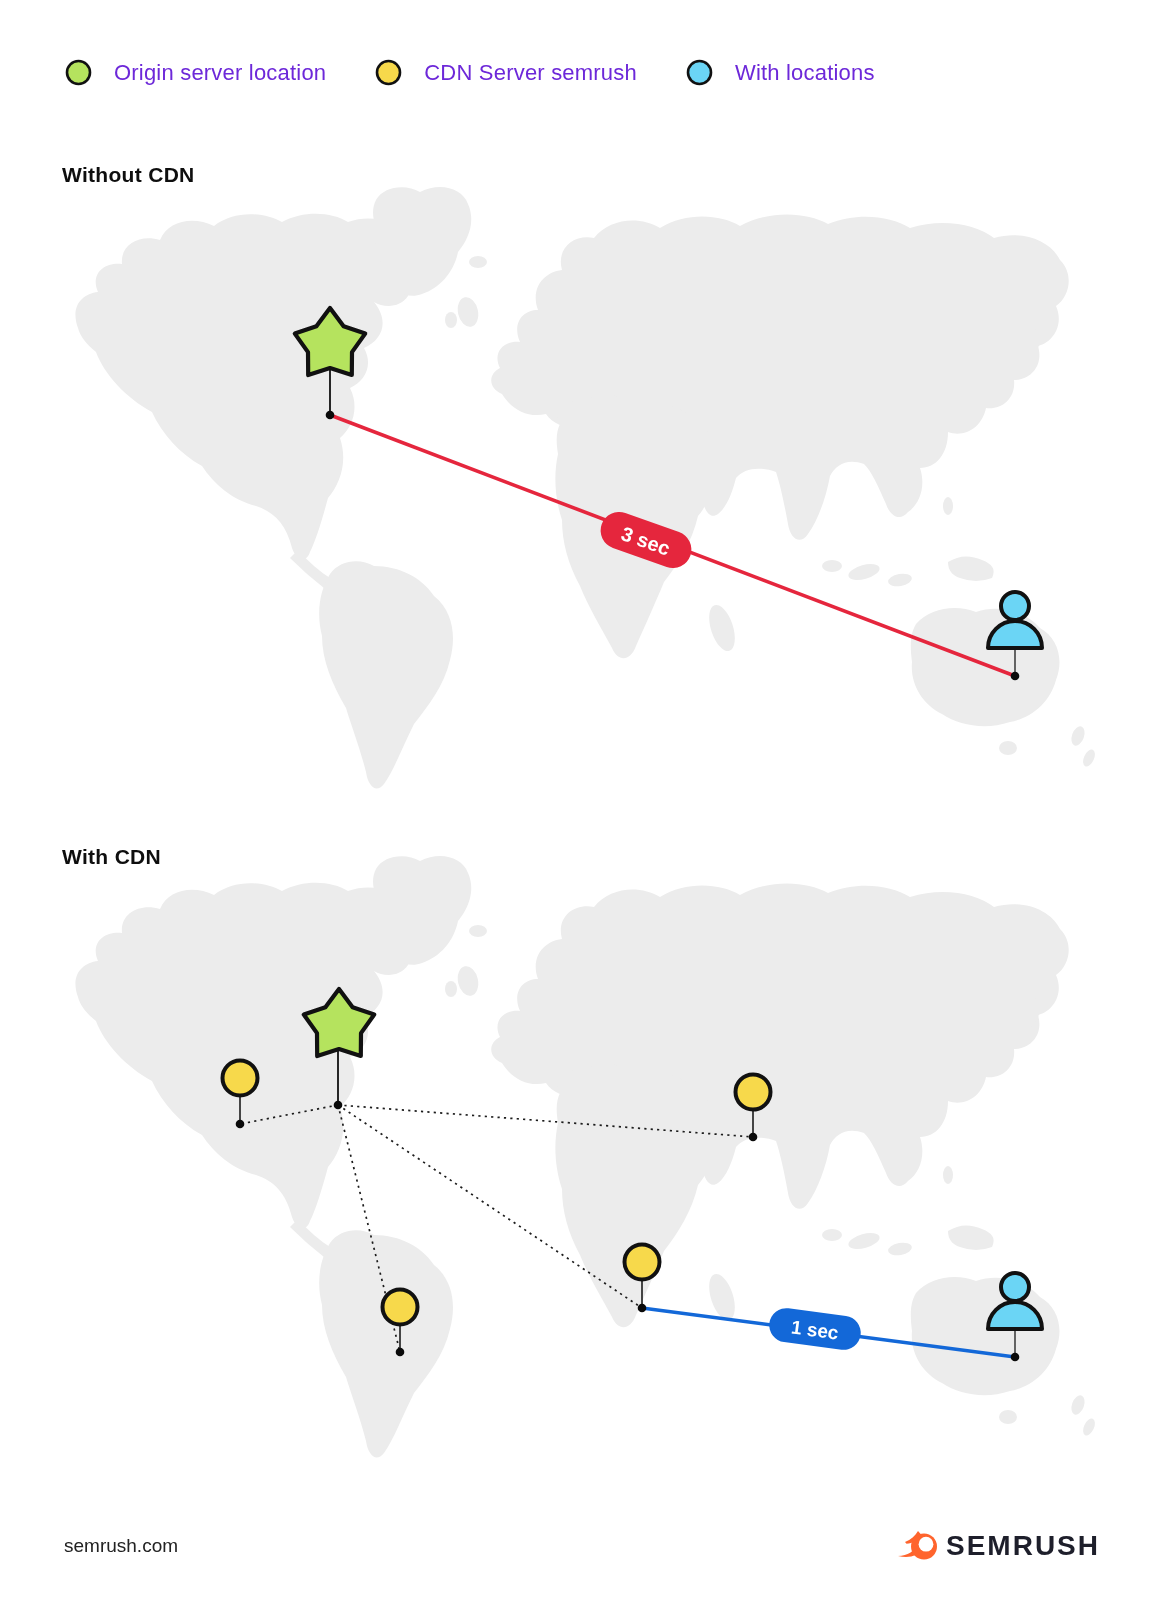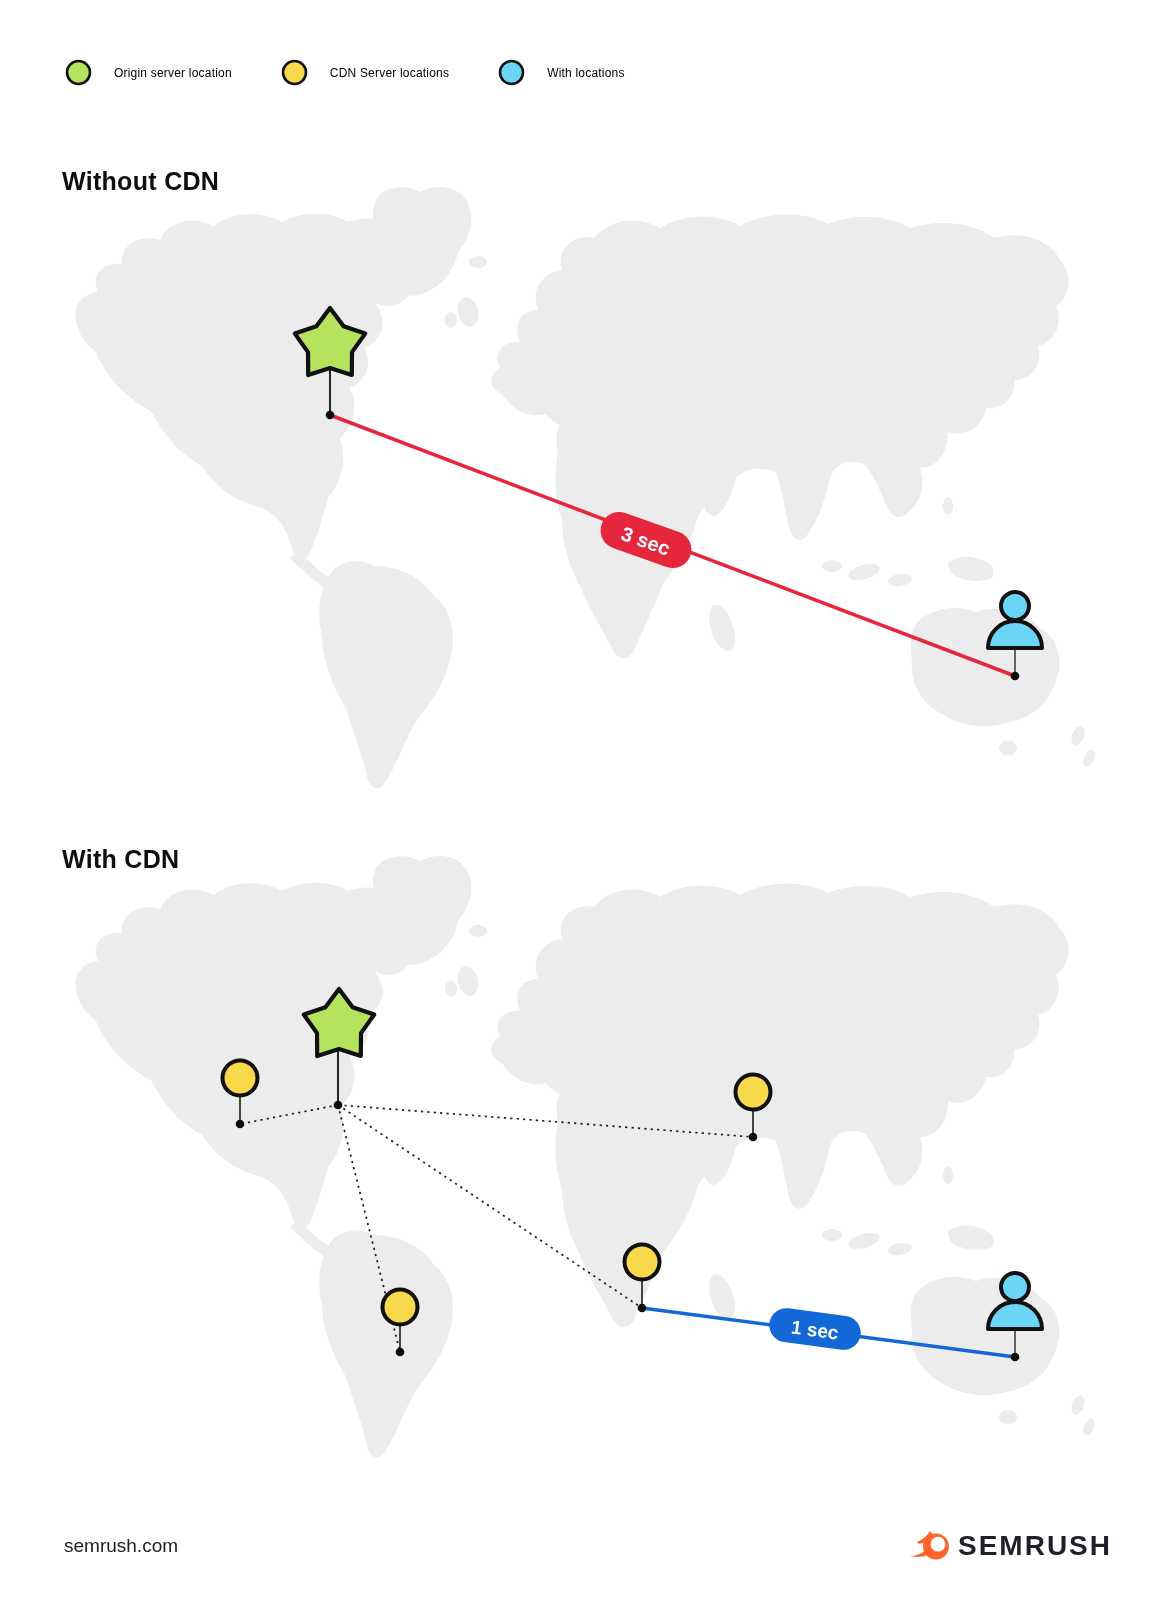--- a/index.html
+++ b/index.html
@@ -6,32 +6,32 @@
   body {
     width:1168px; height:1600px; position:relative; overflow:hidden;
     background:#ffffff;
     font-family:"Liberation Sans", sans-serif;
   }
   .legend {
     position:absolute; left:64px; top:58px;
     display:flex; align-items:center; gap:48px;
   }
   .legend-item { display:flex; align-items:center; gap:21px; }
-  .legend-label { font-size:12px; color:#000000; letter-spacing:.2px; }
+  .legend-label { font-size:22px; color:#6d28d9; letter-spacing:.2px; }
   .section-title {
     position:absolute; left:62px;
-    font-size:25px; font-weight:800; color:#0e0e0e; letter-spacing:.3px;
+    font-size:21px; font-weight:800; color:#0e0e0e; letter-spacing:.3px;
   }
   #title-without { top:146px; }
   #title-with    { top:814px;margin-top:31px; }
   .mapwrap { position:absolute; left:64px; width:1040px; height:616px; }
   #map-without { top:176px; }
   #map-with    { top:845px; }
   .footer {
-    position:absolute; left:64px; right:56px; top:1526px; height:40px;
+    position:absolute; left:64px; right:68px; top:1526px; height:40px;
     display:flex; justify-content:space-between; align-items:center;
   }
   .site-url { font-size:19px; color:#222222; }
   .brand { display:flex; align-items:center; gap:9px; }
   .brand-word {
     font-size:28px; font-weight:700; color:#1e1f2b; letter-spacing:2px;
   }
   svg text.pill-text { font-family:"Liberation Sans", sans-serif; font-weight:bold; }
 </style>
 </head>
@@ -79,21 +79,21 @@
   <div class="legend-item">
     <svg width="29" height="29">
       <circle cx="14.5" cy="14.5" r="11.5" stroke="#111" stroke-width="2.6" fill="#b5e35e"></circle>
     </svg>
     <span class="legend-label">Origin server location</span>
   </div>
   <div class="legend-item">
     <svg width="29" height="29">
       <circle cx="14.5" cy="14.5" r="11.5" stroke="#111" stroke-width="2.6" fill="#f7d94b"></circle>
     </svg>
-    <span class="legend-label">CDN Server locations</span>
+    <span class="legend-label">CDN Server semrush</span>
   </div>
   <div class="legend-item">
     <svg width="29" height="29">
       <circle cx="14.5" cy="14.5" r="11.5" stroke="#111" stroke-width="2.6" fill="#6bd5f5"></circle>
     </svg>
     <span class="legend-label">With locations</span>
   </div>
 </div>
 
 <h2 class="section-title" id="title-without">Without CDN</h2>

